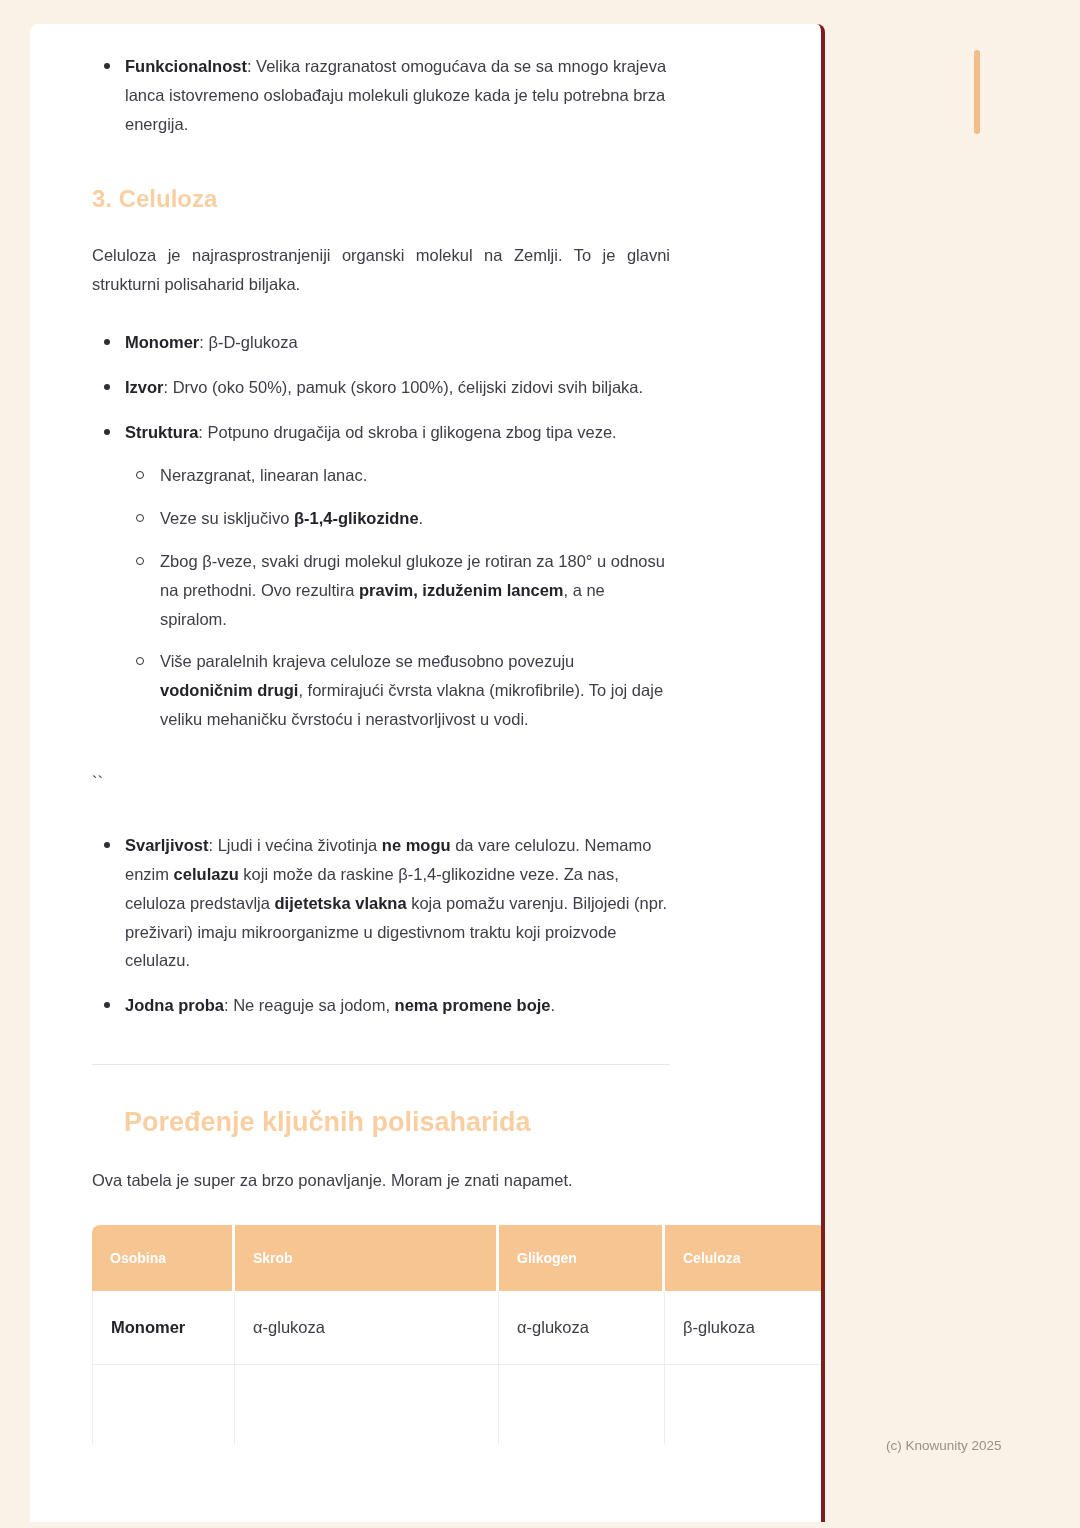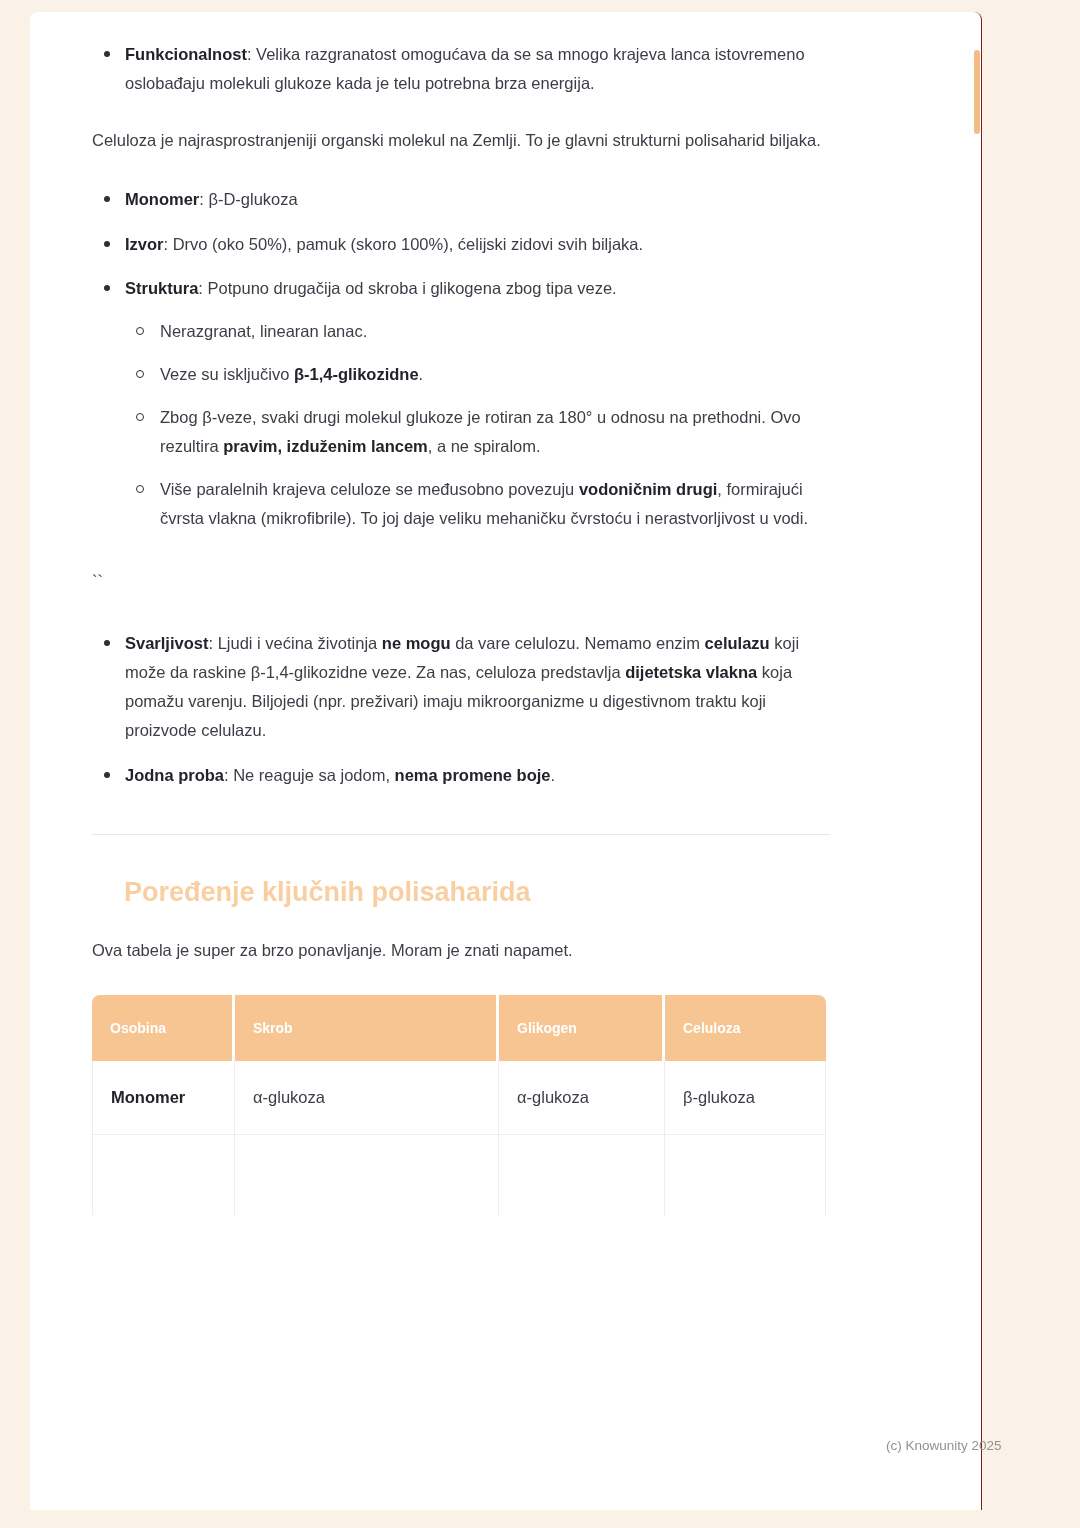--- a/index.html
+++ b/index.html
@@ -7,24 +7,24 @@
   body {
     background: #FAF2E6;
     font-family: "Liberation Sans", sans-serif;
     color: #3D3D47;
     position: relative;
     overflow: hidden;
     font-size: 16.5px;
   }
   .card {
     position: absolute;
-    left: 30px; top: 12px;
-    width: 952px; height: 1498px;
+    left: 30px; top: 24px;
+    width: 795px; height: 1498px;
     background: #FFFFFF;
-    border-right: 1px solid #7f1d1d;
+    border-right: 4px solid #7f1d1d;
     border-radius: 8px 8px 0 0;
     overflow: hidden;
   }
   .content { padding: 26px 151px 0 62px; }
 
   .bseg { font-weight: 700; color: #23232B; }
 
   ul.lvl1 { list-style: none; }
   ul.lvl1 > li {
     position: relative;
@@ -133,20 +133,21 @@
 <body>
 
 <div class="page">
   <div class="card">
     <div class="content">
 
       <ul class="lvl1 list-top">
         <li><span class="bseg">Funkcionalnost</span><span>: Velika razgranatost omogućava da se sa mnogo krajeva lanca istovremeno oslobađaju molekuli glukoze kada je telu potrebna brza energija.</span></li>
       </ul>
 
+      <h2 class="sec h-cel">3. Celuloza</h2>
 
       <p class="intro justify">Celuloza je najrasprostranjeniji organski molekul na Zemlji. To je glavni strukturni polisaharid biljaka.</p>
 
       <ul class="lvl1 list-cel">
         <li><span class="bseg">Monomer</span><span>: β-D-glukoza</span></li>
         <li><span class="bseg">Izvor</span><span>: Drvo (oko 50%), pamuk (skoro 100%), ćelijski zidovi svih biljaka.</span></li>
         <li>
           <span><span class="bseg">Struktura</span><span>: Potpuno drugačija od skroba i glikogena zbog tipa veze.</span></span>
           <ul class="lvl2">
             <li><span>Nerazgranat, linearan lanac.</span></li>

